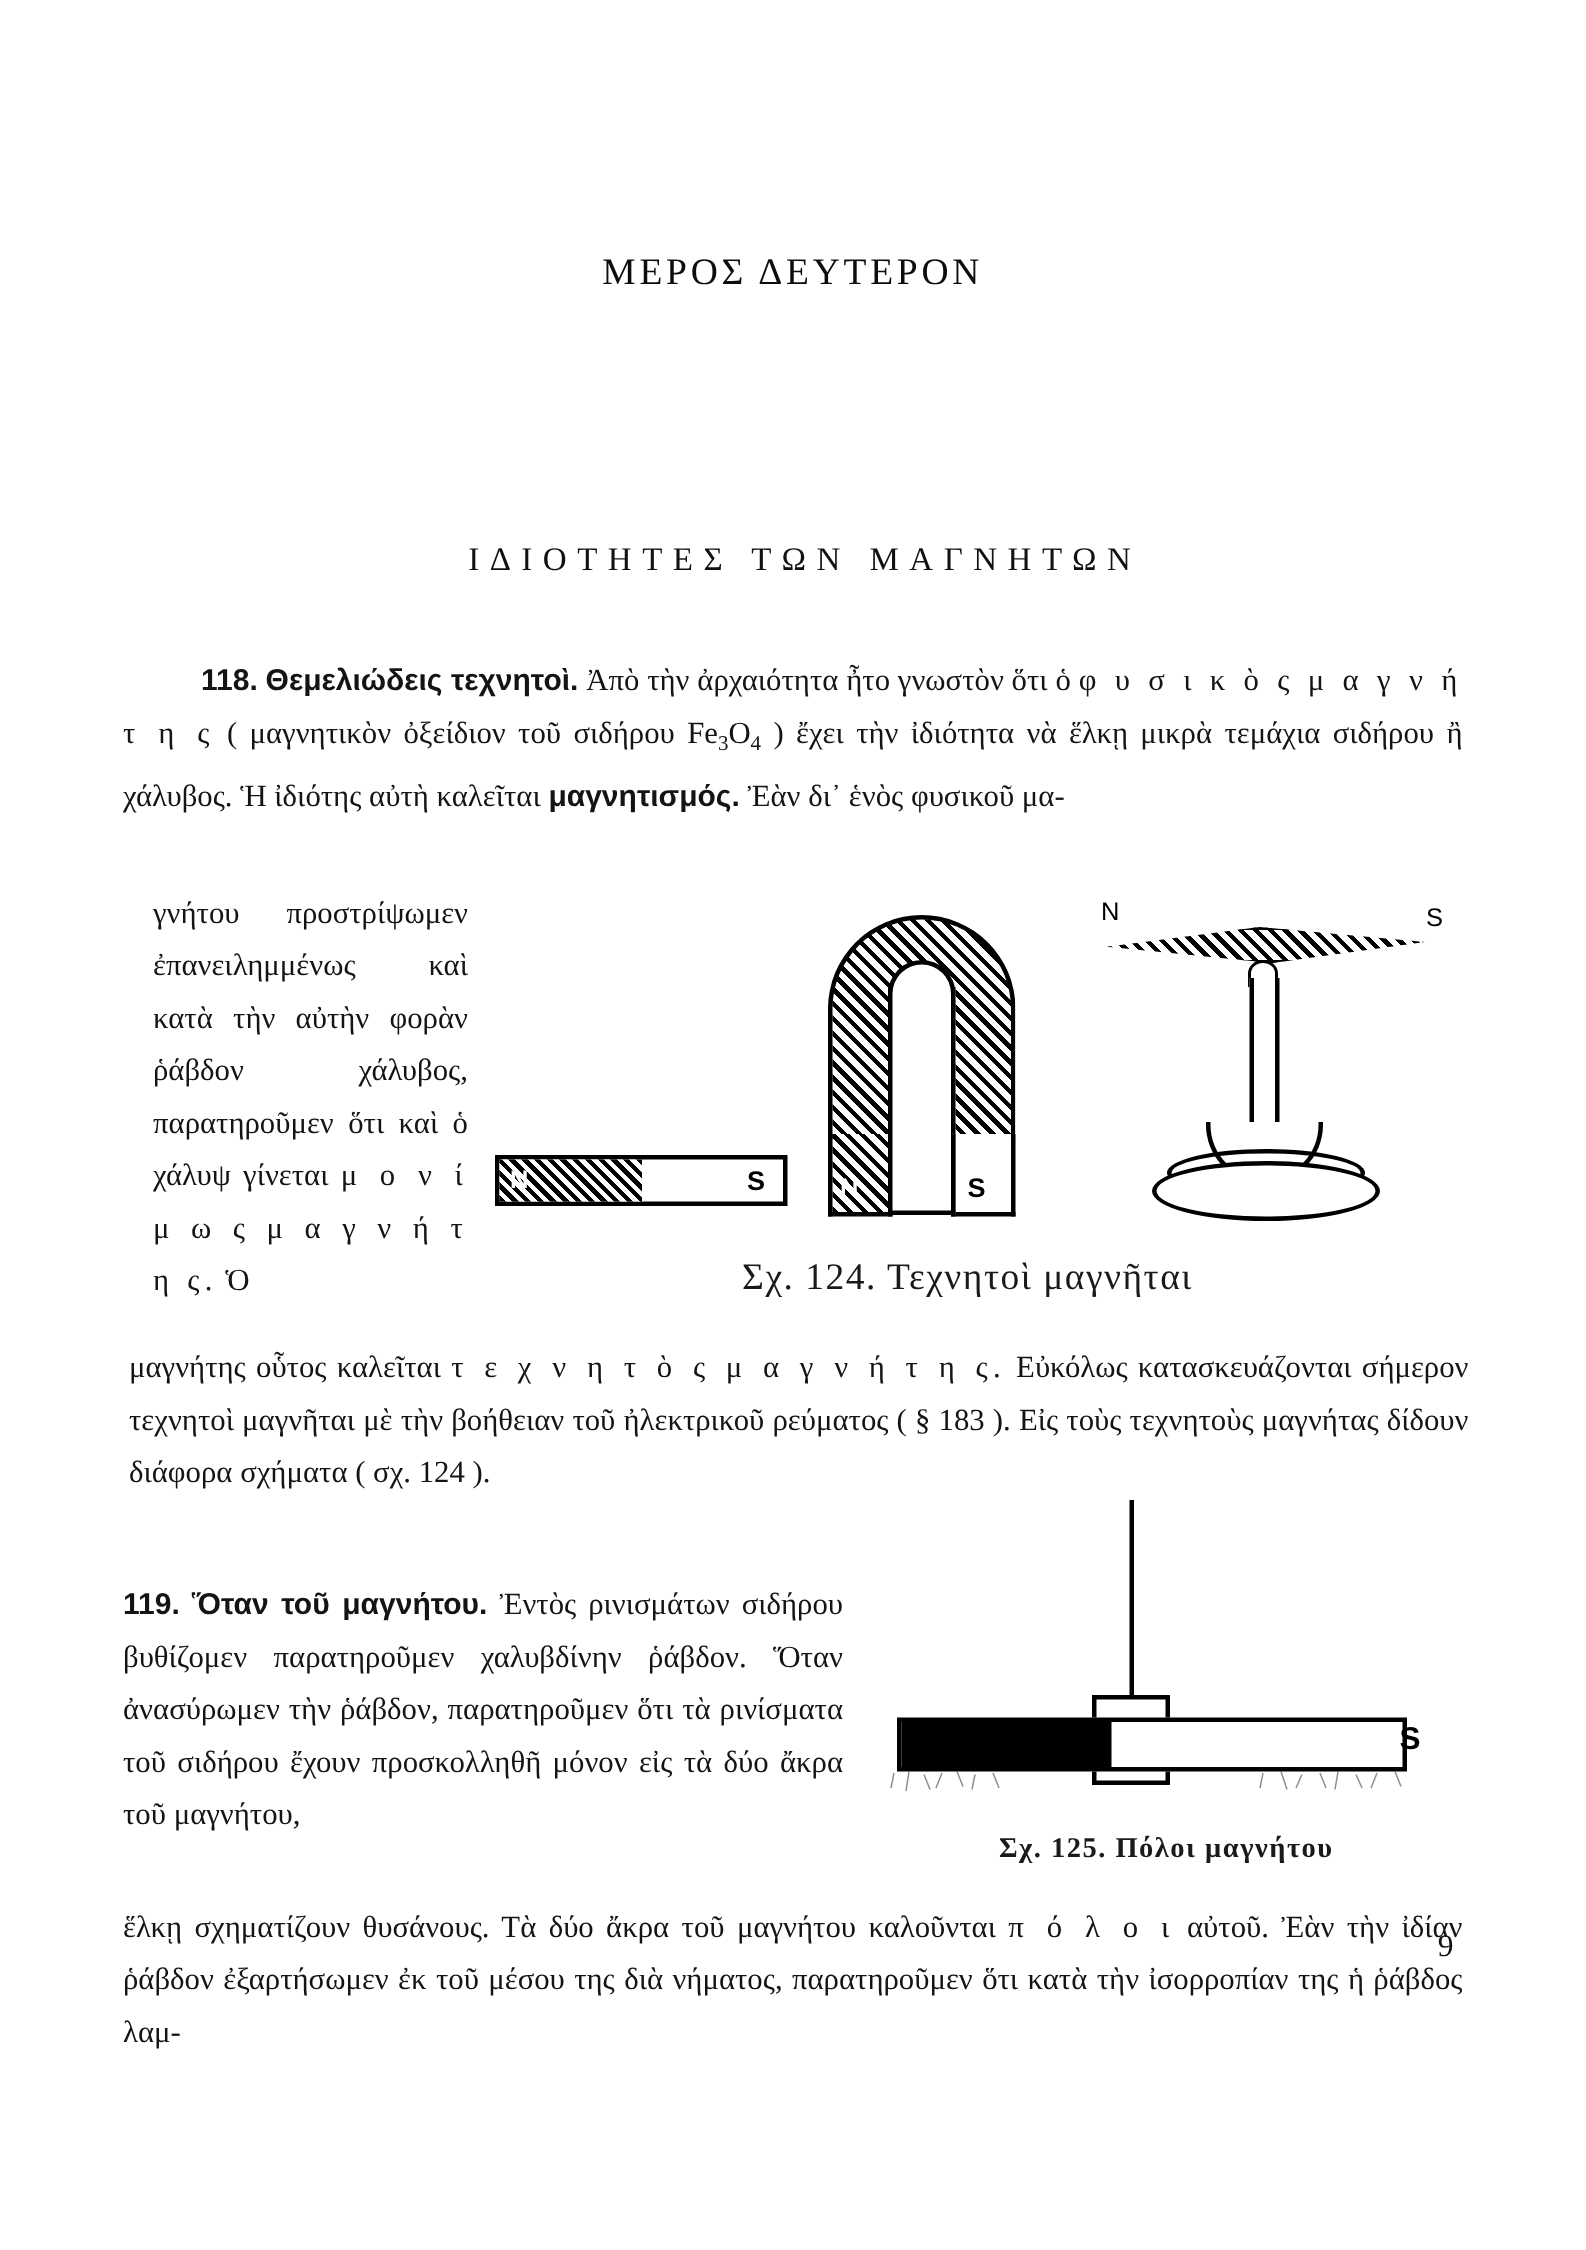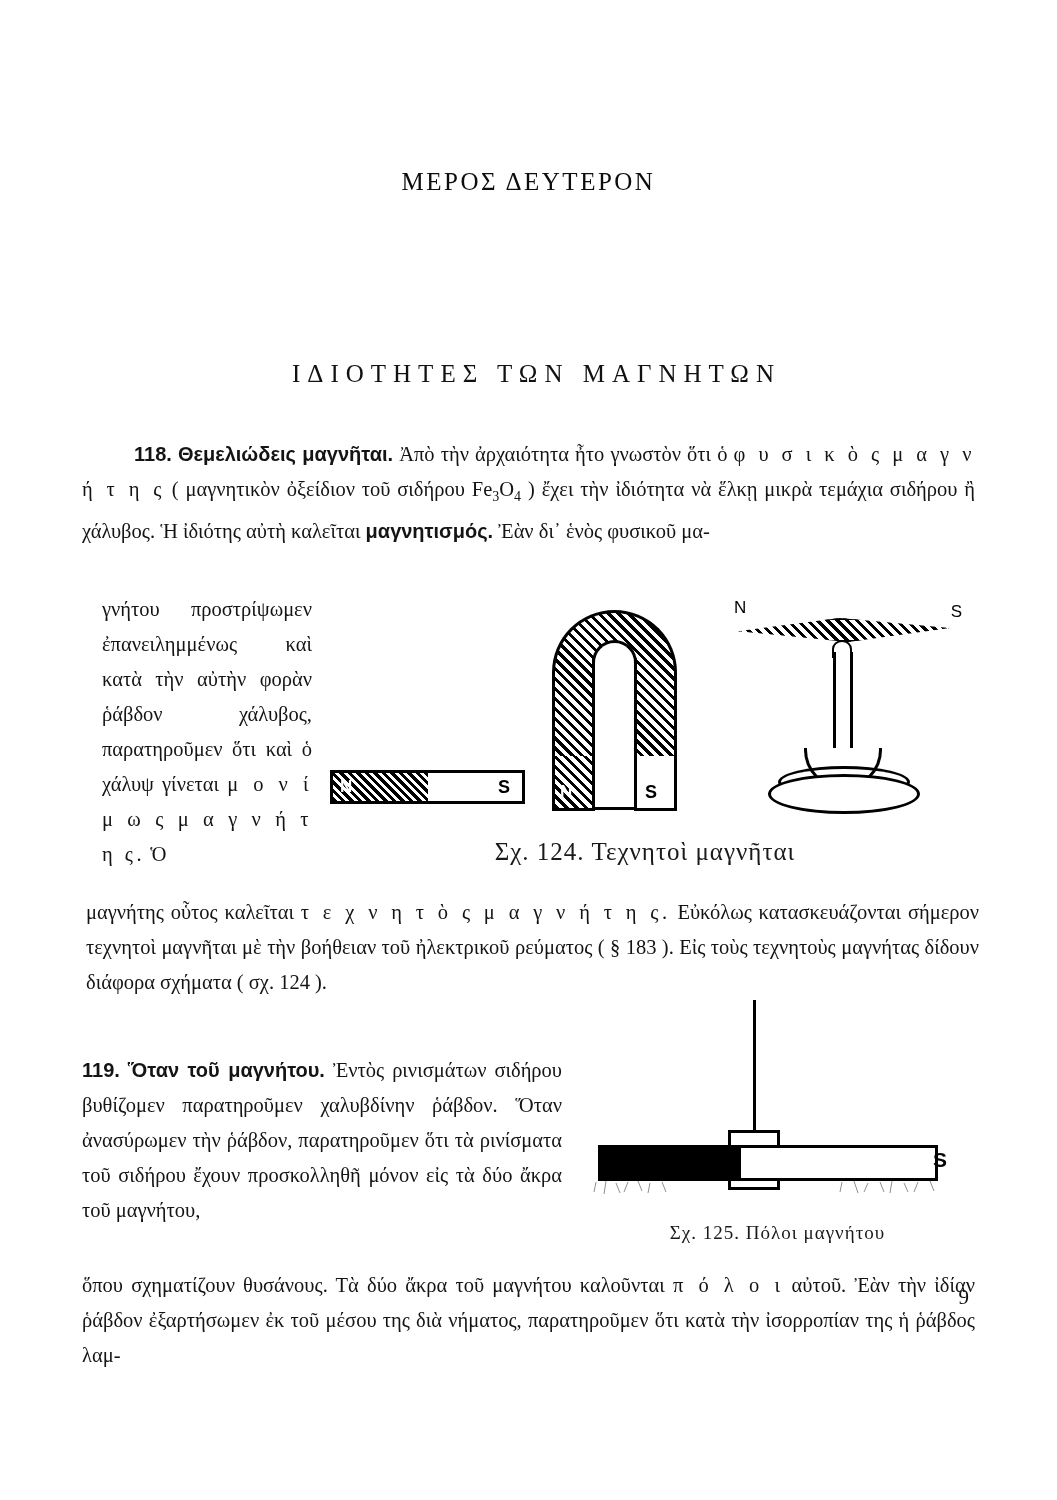--- a/index.html
+++ b/index.html
@@ -43,21 +43,21 @@
     font-weight: bold;
     letter-spacing: 11px;
     font-family: "Liberation Sans", sans-serif;
     color: #000000;
   }
   .section-title {
     position: absolute;
     left: 0; right: 0;
     top: 360px;
     text-align: center;
-    font-size: 25px;
+    font-size: 22px;
     letter-spacing: 7px;
     font-family: "Liberation Serif", serif;
     color: #111111;
     margin-left: 16px;
   }
 
   
   .text-block {
     position: absolute;
     font-size: 20.5px;
@@ -298,20 +298,21 @@
     height: 270px;
   }
   .fig125 .caption {
     position: absolute;
     left: 0; right: 0;
     top: 232px;
     text-align: center;
     font-size: 19px;
     letter-spacing: 1px;
     color: #1a1a1a;
+    font-weight: bold;
   }
   .fig125 .thread {
     position: absolute;
     left: 173px; top: 10px;
     width: 3px; height: 152px;
     background: #000;
   }
   .fig125 .clip {
     position: absolute;
     left: 148px; top: 140px;
@@ -359,21 +360,21 @@
 </head>
 <body>
 
 <div class="page">
 
   <div class="part-label">ΜΕΡΟΣ ΔΕΥΤΕΡΟΝ</div>
   <div class="section-title">ΙΔΙΟΤΗΤΕΣ ΤΩΝ ΜΑΓΝΗΤΩΝ</div>
 
   <div class="text-block para-118">
     <span class="indent"></span><span class="num">118.</span>
-    <span class="bold-run">Θεμελιώδεις μαγνῆται.</span>
+    <span class="bold-run">Θεμελιώδεις τεχνητοὶ.</span>
     <span>Ἀπὸ τὴν ἀρχαιότητα ἦτο γνωστὸν ὅτι ὁ </span><span class="spaced">φ υ σ ι κ ὸ ς   μ α γ ν ή τ η ς</span><span> ( μαγνητικὸν ὀξείδιον τοῦ σιδήρου Fe</span><span class="sub">3</span><span>O</span><span class="sub">4</span><span> ) ἔχει τὴν ἰδιότητα νὰ ἕλκῃ μικρὰ τεμάχια σιδήρου ἢ χάλυβος. Ἡ ἰδιότης αὐτὴ καλεῖται </span><span class="bold-run">μαγνητισμός.</span><span> Ἐὰν δι᾽ ἑνὸς φυσικοῦ μα-</span>
   </div>
 
   <div class="text-block col-left-118">
     <span>γνήτου προστρί­ψωμεν ἐπανειλημ­μένως καὶ κατὰ τὴν αὐτὴν φορὰν ῥάβδον χάλυβος, παρατηροῦμεν ὅτι καὶ ὁ χάλυψ γίνε­ται</span>
     <span class="spaced">μ ο ν ί μ ω ς   μ α γ ν ή τ η ς.</span><span> Ὁ</span>
   </div>
 
   <div class="fig124">
 
@@ -426,18 +427,18 @@
     <svg class="filings" viewBox="0 0 352 28">
       <g stroke="#333" stroke-width="1" opacity="0.55">
         <path d="M4 2 L2 12 M14 1 L12 14 M24 3 L28 13 M36 2 L32 12 M46 1 L50 11 M58 3 L56 13 M70 2 L74 12"></path>
         <path d="M250 2 L248 12 M262 1 L266 13 M276 3 L272 12 M288 2 L292 12 M300 1 L298 13 M312 3 L316 12 M326 2 L322 12 M338 1 L342 11"></path>
       </g>
     </svg>
     <div class="caption">Σχ. 125. Πόλοι μαγνήτου</div>
   </div>
 
   <div class="text-block full-119">
-    <span>ὅπου σχηματίζουν θυσάνους. Τὰ δύο ἄκρα τοῦ μαγνήτου καλοῦνται </span><span class="spaced">π ό λ ο ι</span><span> αὐτοῦ. Ἐὰν τὴν ἰδίαν ῥάβδον ἐξαρτήσωμεν ἐκ τοῦ μέσου της διὰ νήματος, παρατηροῦμεν ὅτι κατὰ τὴν ἰσορροπίαν της ἡ ῥάβδος λαμ-</span>
+    <span>ἕλκῃ σχηματίζουν θυσάνους. Τὰ δύο ἄκρα τοῦ μαγνήτου καλοῦνται </span><span class="spaced">π ό λ ο ι</span><span> αὐτοῦ. Ἐὰν τὴν ἰδίαν ῥάβδον ἐξαρτήσωμεν ἐκ τοῦ μέσου της διὰ νήματος, παρατηροῦμεν ὅτι κατὰ τὴν ἰσορροπίαν της ἡ ῥάβδος λαμ-</span>
   </div>
 
   <div class="page-number">9</div>
 
 </div>
 
 </body></html>

